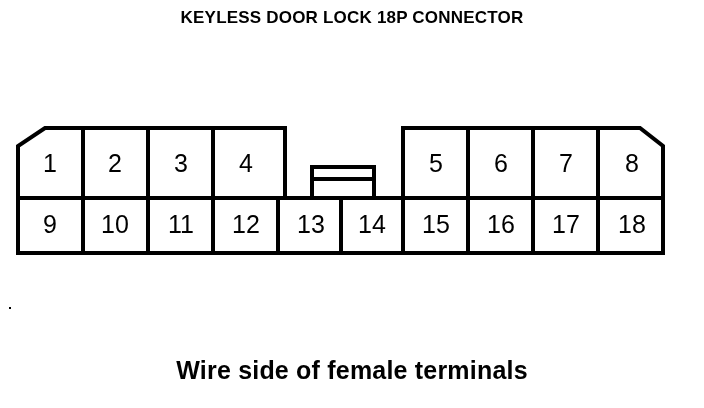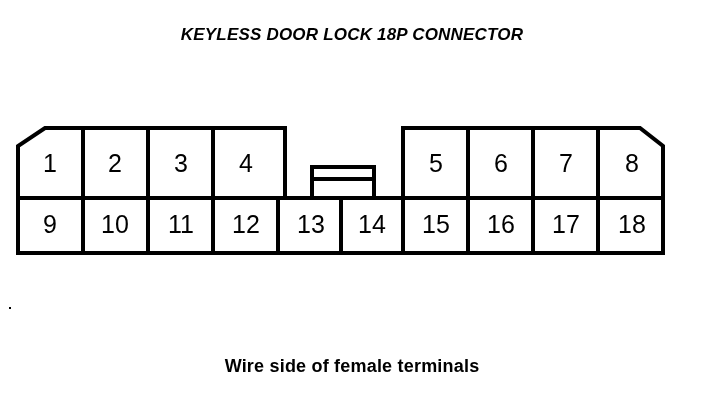--- a/index.html
+++ b/index.html
@@ -16,37 +16,36 @@
   }
   #page {
     position: relative;
     width: 704px;
     height: 408px;
     background: #ffffff;
   }
   .title {
     position: absolute;
     left: 0;
-    top: 25px;
+    top: 8px;
     width: 704px;
     text-align: center;
     font-size: 17px;
     font-weight: bold;
     letter-spacing: 0.2px;
     color: #000000;
     white-space: nowrap;
-    font-style: italic;
   }
   .caption {
     position: absolute;
     left: 0;
     top: 356px;
     width: 704px;
     text-align: center;
-    font-size: 18px;
+    font-size: 25px;
     font-weight: 600;
     letter-spacing: 0.2px;
     color: #000000;
     white-space: nowrap;
   }
   #connector-svg {
     position: absolute;
     left: 0;
     top: 0;
   }

